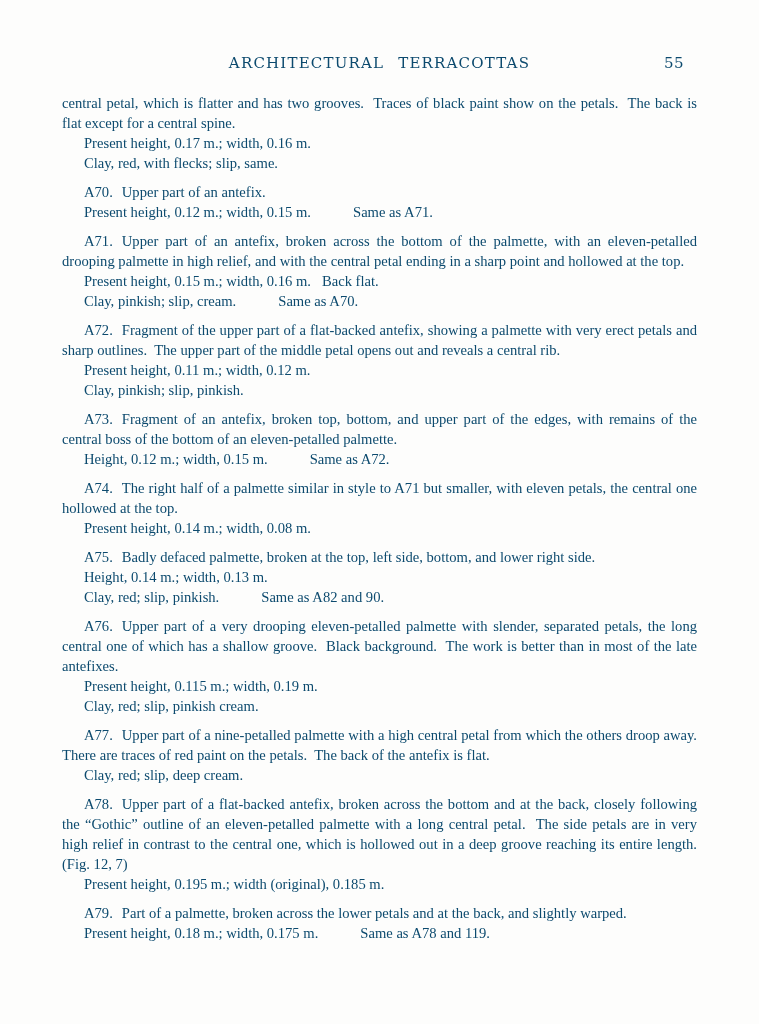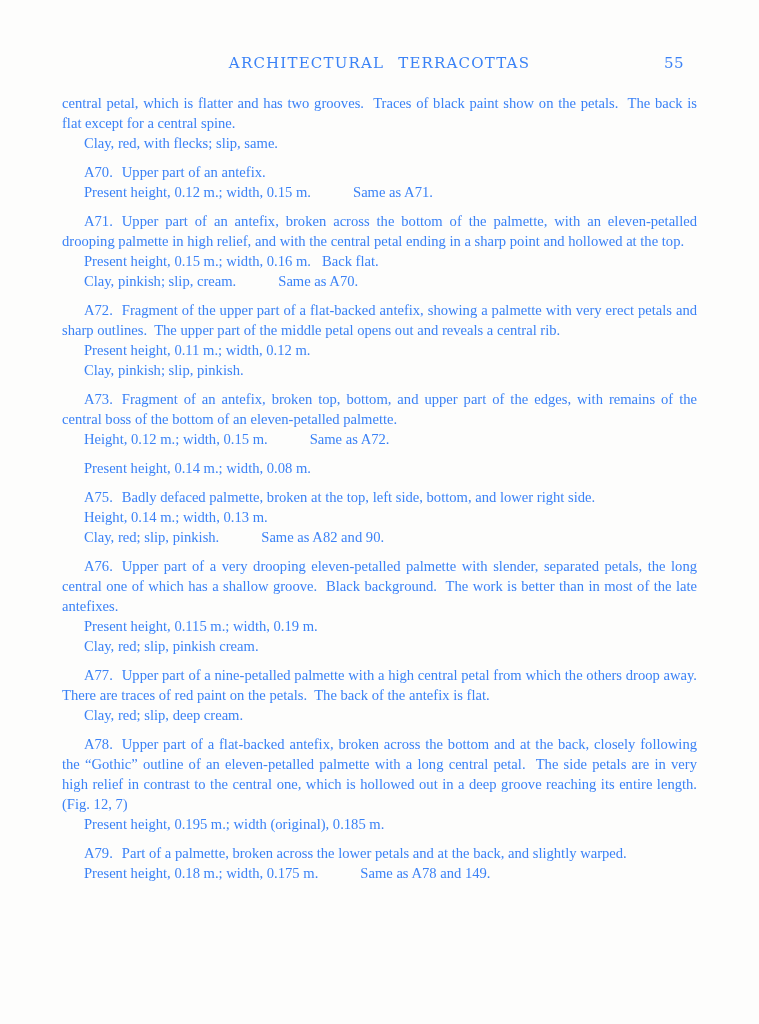--- a/index.html
+++ b/index.html
@@ -11,21 +11,21 @@
     position: relative;
     width: 759px;
     height: 1024px;
     margin: 0 auto;
     background: #fdfdfc;
     box-sizing: border-box;
     padding: 54px 62px 0 62px;
     font-family: "Liberation Serif", serif;
     font-size: 14.6px;
     line-height: 20px;
-    color: #3b82f6;
+    color: #0c4a6e;
     overflow: hidden;
   }
   .page-header {
     position: relative;
     text-align: center;
     margin-bottom: 21px;
     font-family: "DejaVu Serif", serif;
     font-size: 15px;
     line-height: 18px;
   }
@@ -62,20 +62,21 @@
 
 <div class="page">
 
   <header class="page-header">
     <span class="running-title">ARCHITECTURAL TERRACOTTAS</span>
     <span class="page-number">55</span>
   </header>
 
   <section class="entry">
     <p class="desc noindent"><span>central petal, which is flatter and has two grooves.  Traces of black paint show on the petals.  The back is flat except for a central spine.</span></p>
+    <p class="detail"><span>Present height, 0.17 m.; width, 0.16 m.</span></p>
     <p class="detail"><span>Clay, red, with flecks; slip, same.</span></p>
   </section>
 
   <section class="entry">
     <p class="desc"><span class="label">A70.</span><span>Upper part of an antefix.</span></p>
     <p class="detail"><span>Present height, 0.12 m.; width, 0.15 m.</span><span class="note">Same as A71.</span></p>
   </section>
 
   <section class="entry">
     <p class="desc"><span class="label">A71.</span><span>Upper part of an antefix, broken across the bottom of the palmette, with an eleven-petalled drooping palmette in high relief, and with the central petal ending in a sharp point and hollowed at the top.</span></p>
@@ -88,20 +89,21 @@
     <p class="detail"><span>Present height, 0.11 m.; width, 0.12 m.</span></p>
     <p class="detail"><span>Clay, pinkish; slip, pinkish.</span></p>
   </section>
 
   <section class="entry">
     <p class="desc"><span class="label">A73.</span><span>Fragment of an antefix, broken top, bottom, and upper part of the edges, with remains of the central boss of the bottom of an eleven-petalled palmette.</span></p>
     <p class="detail"><span>Height, 0.12 m.; width, 0.15 m.</span><span class="note">Same as A72.</span></p>
   </section>
 
   <section class="entry">
+    <p class="desc"><span class="label">A74.</span><span>The right half of a palmette similar in style to A71 but smaller, with eleven petals, the central one hollowed at the top.</span></p>
     <p class="detail"><span>Present height, 0.14 m.; width, 0.08 m.</span></p>
   </section>
 
   <section class="entry">
     <p class="desc"><span class="label">A75.</span><span>Badly defaced palmette, broken at the top, left side, bottom, and lower right side.</span></p>
     <p class="detail"><span>Height, 0.14 m.; width, 0.13 m.</span></p>
     <p class="detail"><span>Clay, red; slip, pinkish.</span><span class="note">Same as A82 and 90.</span></p>
   </section>
 
   <section class="entry">
@@ -115,16 +117,16 @@
     <p class="detail"><span>Clay, red; slip, deep cream.</span></p>
   </section>
 
   <section class="entry">
     <p class="desc"><span class="label">A78.</span><span>Upper part of a flat-backed antefix, broken across the bottom and at the back, closely following the “Gothic” outline of an eleven-petalled palmette with a long central petal.  The side petals are in very high relief in contrast to the central one, which is hollowed out in a deep groove reaching its entire length.  (Fig. 12, 7)</span></p>
     <p class="detail"><span>Present height, 0.195 m.; width (original), 0.185 m.</span></p>
   </section>
 
   <section class="entry">
     <p class="desc"><span class="label">A79.</span><span>Part of a palmette, broken across the lower petals and at the back, and slightly warped.</span></p>
-    <p class="detail"><span>Present height, 0.18 m.; width, 0.175 m.</span><span class="note">Same as A78 and 149.</span></p>
+    <p class="detail"><span>Present height, 0.18 m.; width, 0.175 m.</span><span class="note">Same as A78 and 119.</span></p>
   </section>
 
 </div>
 
 </body></html>

